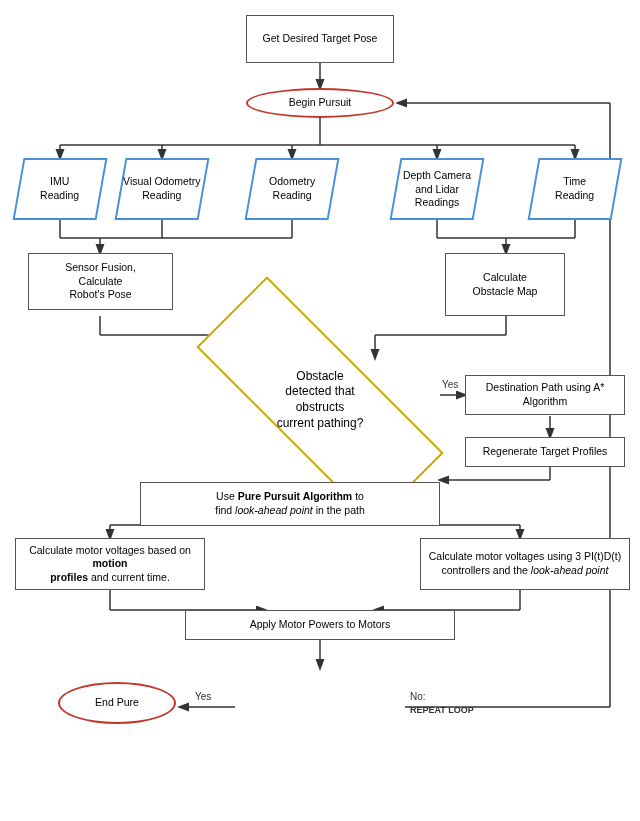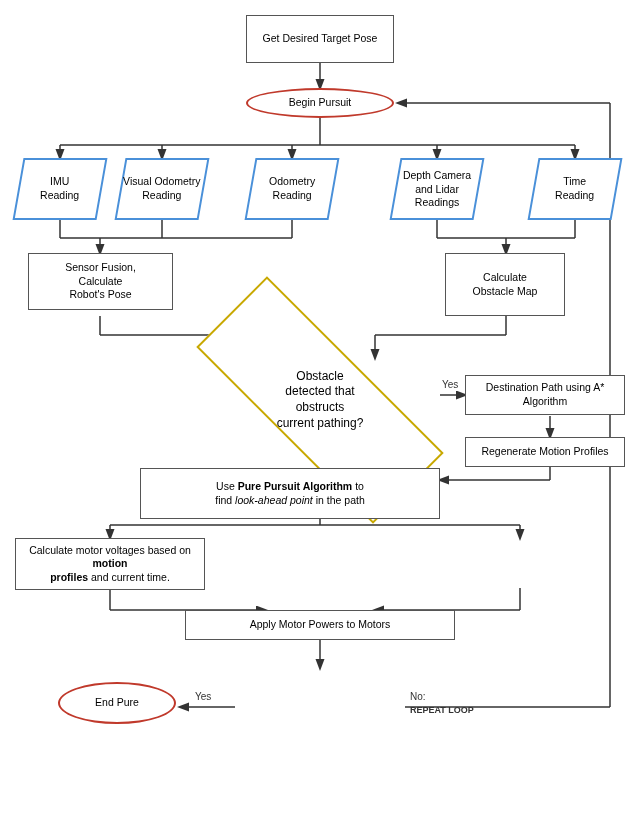--- a/index.html
+++ b/index.html
@@ -204,31 +204,34 @@
     <div class="diamond-text">
       Obstacle<br>detected that<br>obstructs<br>current pathing?
     </div>
   </div>
 
   <div class="node node-rect" style="left:455px;top:365px;width:160px;height:40px;border:1.5px solid #555;">
     <span>Destination Path using A* Algorithm</span>
   </div>
 
   <div class="node node-rect" style="left:455px;top:427px;width:160px;height:30px;border:1.5px solid #555;">
-    <span>Regenerate Motion Profiles</span>
-  </div>
-
-  <div class="node node-rect" style="left:130px;top:458px;width:300px;height:51px;border:1.5px solid #555;">
+    <span>Regenerate Target Profiles</span>
+  </div>
+
+  <div class="node node-rect" style="left:130px;top:472px;width:300px;height:44px;border:1.5px solid #555;">
     <span>Use <span style="font-weight:bold;">Pure Pursuit Algorithm</span> to<br>find <span style="font-style:italic;">look-ahead point</span> in the path</span>
   </div>
 
   <div class="node node-rect" style="left:5px;top:528px;width:190px;height:52px;border:1.5px solid #555;">
     <span>Calculate motor voltages based on <span style="font-weight:bold;">motion<br>profiles</span> and current time.</span>
   </div>
 
+  <div class="node node-rect" style="left:410px;top:528px;width:210px;height:52px;border:1.5px solid #555;">
+    <span>Calculate motor voltages using 3 PI(t)D(t)<br>controllers and the <span style="font-style:italic;">look-ahead point</span></span>
+  </div>
 
   <div class="node node-rect" style="left:175px;top:600px;width:270px;height:30px;border:1.5px solid #555;">
     <span>Apply Motor Powers to Motors</span>
   </div>
 
 
   <div class="node node-red-oval" style="left:48px;top:672px;width:118px;height:42px;border-radius:50%;border:2.5px solid #c0392b;">
     <span>End Pure</span>
   </div>
 

